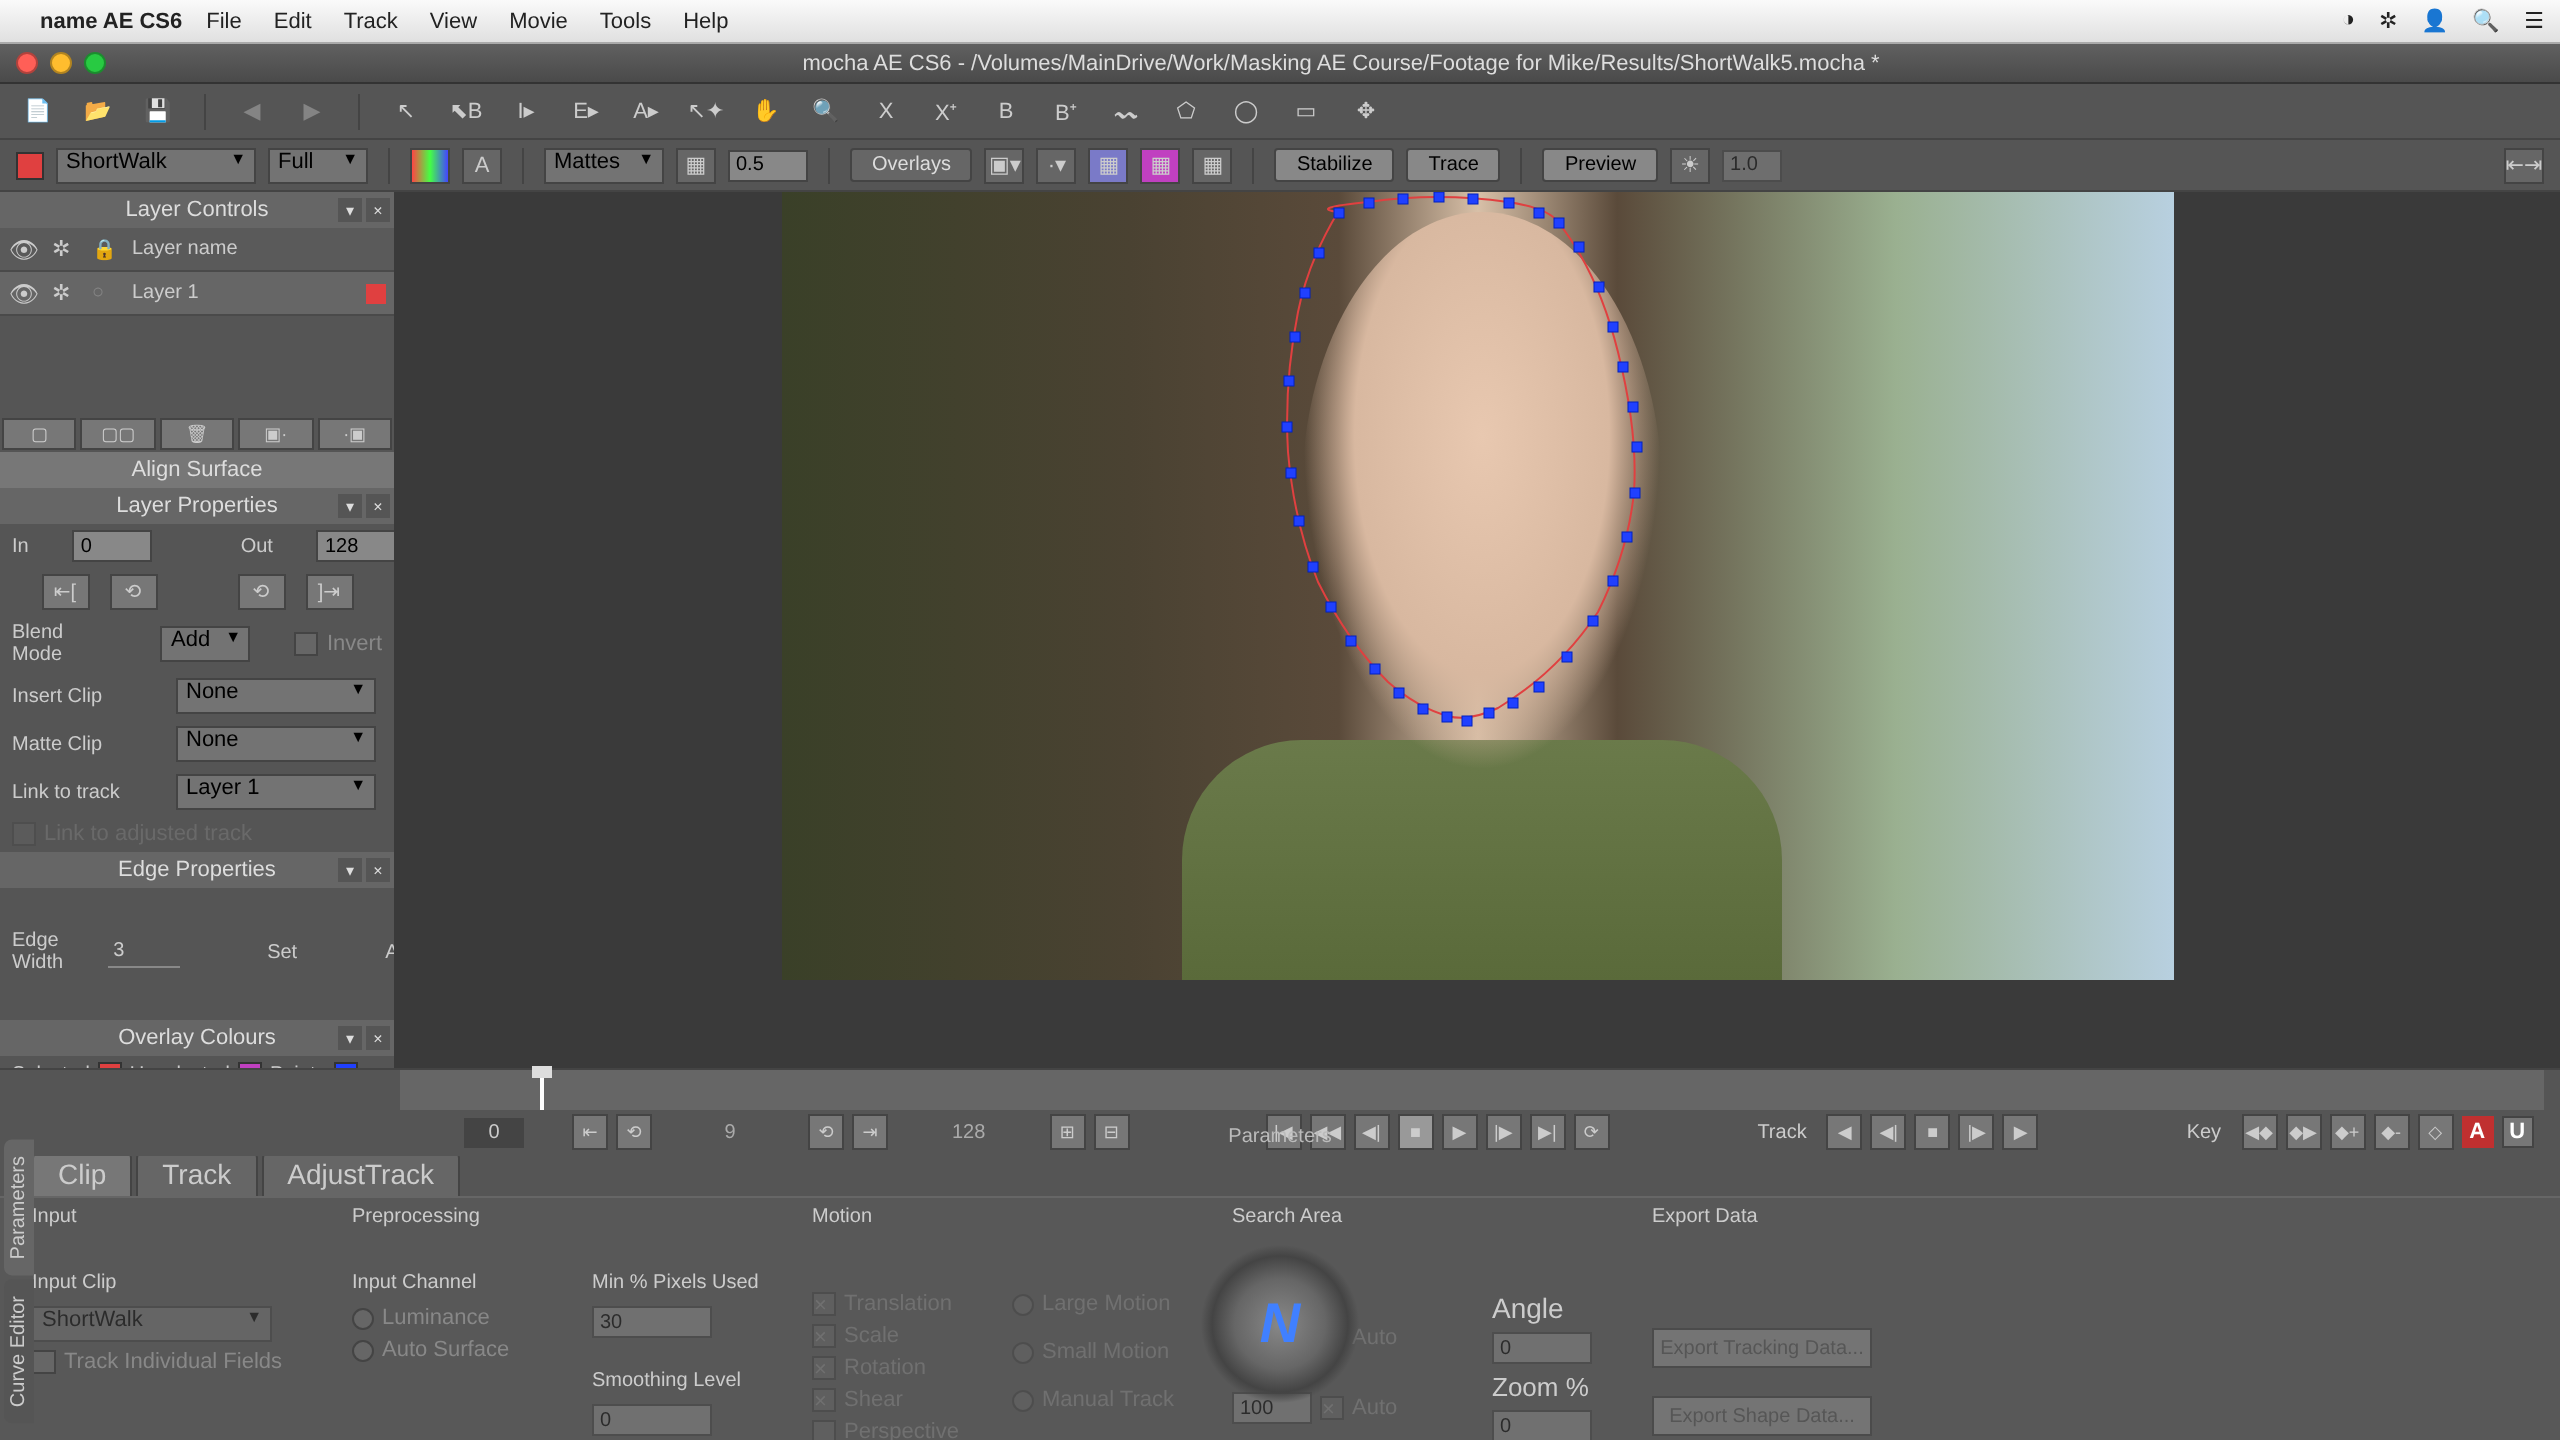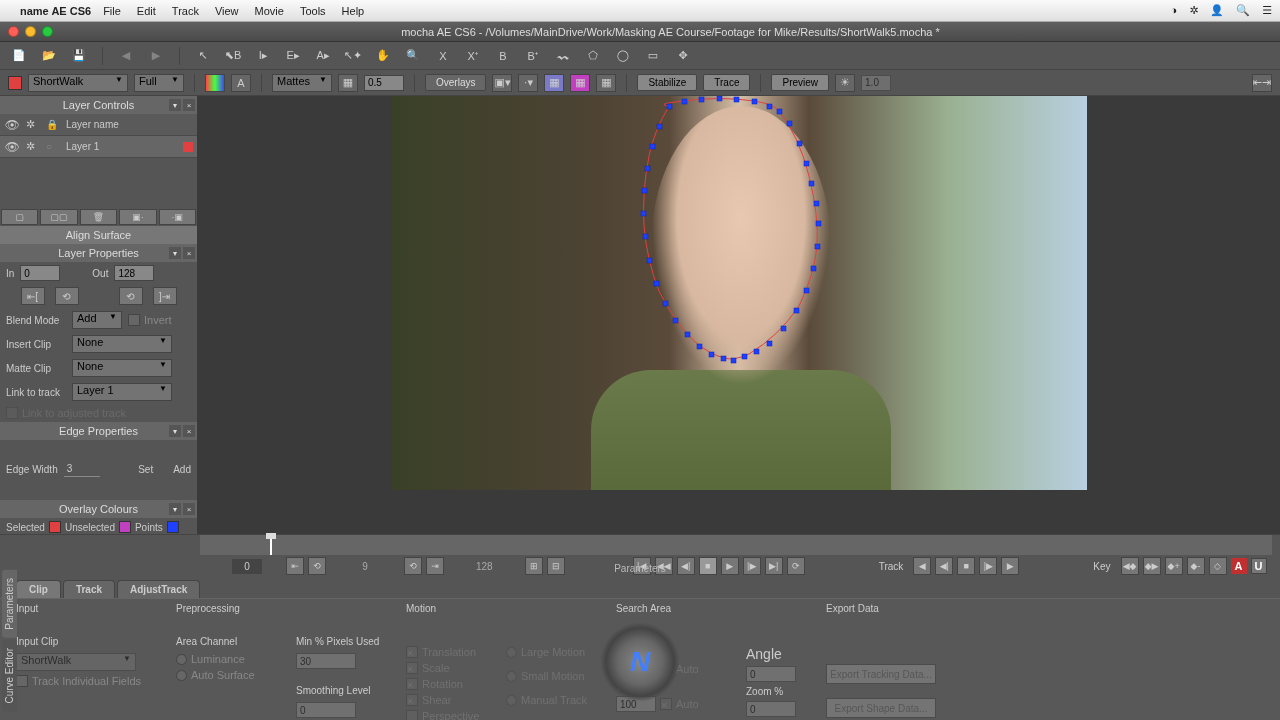--- a/index.html
+++ b/index.html
@@ -33,41 +33,41 @@
 .layer-row { height: 22px; display: flex; align-items: center; padding: 0 4px; gap: 6px; border-bottom: 1px solid #4a4a4a; }
 .layer-row.sel { background: #666; }
 .layer-row .vis { width: 16px; text-align: center; font-size: 12px; }
 .layer-row .cog { width: 14px; font-size: 11px; }
 .layer-row .lock { width: 14px; font-size: 10px; }
 .layer-row .name { flex: 1; font-size: 10px; }
 .layer-row .sq { width: 10px; height: 10px; }
 .layer-list { height: 72px; background: #555; }
 .btn-row { height: 18px; display: flex; gap: 2px; padding: 1px; background: #555; }
 .btn-row .b { flex: 1; background: #777; border: 1px solid #444; font-size: 9px; display: flex; align-items: center; justify-content: center; }
-.prop-row { display: flex; align-items: center; padding: 3px 6px; gap: 6px; }
+.prop-row { display: flex; align-items: center; padding: 3px 6px; gap: 22px; }
 .prop-row .lbl { font-size: 10px; color: #ccc; }
 .prop-input { background: #888; border: 1px solid #444; color: #000; height: 16px; padding: 0 3px; font-size: 10px; }
 .small-btn { width: 24px; height: 18px; background: #777; border: 1px solid #444; display: flex; align-items: center; justify-content: center; font-size: 10px; }
 .viewer { flex: 1; background: #3a3a3a; position: relative; display: flex; align-items: flex-start; justify-content: center; }
 .footage { width: 696px; height: 394px; background: linear-gradient(90deg, #3a4028 0%, #4a4232 25%, #5a4a3a 40%, #d8c0a8 50%, #5a4a3a 60%, #9ab090 80%, #b8d0e0 100%); position: relative; margin-top: 0; }
 .face-area { position: absolute; left: 260px; top: 10px; width: 180px; height: 280px; background: radial-gradient(ellipse at 50% 40%, #e8c8b0 0%, #d8b8a0 50%, transparent 70%); border-radius: 50% 50% 45% 45%; }
 .body-area { position: absolute; left: 200px; bottom: 0; width: 300px; height: 120px; background: linear-gradient(#6a7a4a, #5a6a3a); border-radius: 60px 60px 0 0; }
 .spline { position: absolute; left: 248px; top: 0px; width: 195px; height: 270px; }
 .spline-path { fill: none; stroke: #e04040; stroke-width: 1; }
 .spline-pt { fill: #2040ff; stroke: #0020c0; stroke-width: 0.5; }
 .timeline { height: 44px; background: #555; border-top: 1px solid #444; position: relative; }
 .ruler { height: 20px; background: #666; position: relative; margin-left: 200px; margin-right: 8px; }
 .playhead { position: absolute; left: 70px; top: 0; width: 2px; height: 20px; background: #fff; }
 .playhead::before { content: ''; position: absolute; top: -2px; left: -4px; width: 10px; height: 6px; background: #ddd; }
 .tcontrols { display: flex; align-items: center; padding: 2px 8px; gap: 4px; position: relative; }
 .tc-btn { width: 18px; height: 18px; background: #777; border: 1px solid #444; display: flex; align-items: center; justify-content: center; font-size: 9px; }
 .tc-label { font-size: 10px; margin: 0 6px; }
 .tc-num { background: #444; padding: 2px 8px; font-size: 10px; margin: 0 20px; min-width: 30px; text-align: center; }
 .tabs { height: 20px; display: flex; align-items: flex-end; background: #555; padding-left: 16px; }
-.tab { padding: 3px 12px; background: #666; border-radius: 4px 4px 0 0; margin-right: 2px; font-size: 10px; border: 1px solid #444; border-bottom: none; font-weight: bold; }
+.tab { padding: 3px 12px; background: #666; border-radius: 4px 4px 0 0; margin-right: 2px; font-size: 14px; border: 1px solid #444; border-bottom: none; }
 .tab.active { background: #777; }
 .params { height: 150px; background: #585858; display: flex; padding: 4px 16px; gap: 20px; border-top: 1px solid #666; position: relative; }
 .params-label { position: absolute; left: 50%; top: -15px; transform: translateX(-50%); font-size: 10px; color: #bbb; }
 .param-col { display: flex; flex-direction: column; gap: 4px; }
 .param-hdr { font-size: 10px; color: #ccc; margin-bottom: 6px; }
 .param-sub { font-size: 10px; color: #ccc; margin-top: 12px; margin-bottom: 2px; }
 .check-row { display: flex; align-items: center; gap: 4px; font-size: 10px; color: #888; }
 .check { width: 12px; height: 12px; background: #666; border: 1px solid #444; }
 .radio { width: 11px; height: 11px; border-radius: 50%; background: #666; border: 1px solid #444; }
 .export-btn { width: 110px; height: 20px; background: #888; border: 1px solid #444; font-size: 10px; color: #555; display: flex; align-items: center; justify-content: center; }
@@ -414,21 +414,21 @@
         <span>ShortWalk</span>
         <span class="arrow">▼</span>
       </div>
     <label class="check-row">
         <span class="check"></span>
         <span>Track Individual Fields</span>
       </label>
   </div>
   <div class="param-col" style="width:100px">
     <div class="param-hdr">Preprocessing</div>
-    <div class="param-sub">Area Channel</div>
+    <div class="param-sub">Input Channel</div>
     <label class="check-row">
         <span class="radio"></span>
         <span>Luminance</span>
       </label>
     <label class="check-row">
         <span class="radio"></span>
         <span>Auto Surface</span>
       </label>
   </div>
   <div class="param-col" style="width:90px">
@@ -498,21 +498,21 @@
           <span class="check">×</span>
           <span>Auto</span>
         </label>
     </div>
   </div>
   <div class="param-col" style="width:60px">
     <div class="param-hdr">&nbsp;</div>
     <div style="height:18px"></div>
     <span class="lbl" style="font-size:14px">Angle</span>
     <input class="prop-input" style="width: 50px; opacity: 0.5;" value="0">
-    <span class="lbl" style="font-size:10px">Zoom %</span>
+    <span class="lbl" style="font-size:13px">Zoom %</span>
     <input class="prop-input" style="width: 50px; opacity: 0.5;" value="0">
   </div>
   <div class="param-col" style="width:120px">
     <div class="param-hdr">Export Data</div>
     <div style="height:36px"></div>
     <div class="export-btn" style="opacity:.6">Export Tracking Data...</div>
     <div style="height:6px"></div>
     <div class="export-btn" style="opacity:.6">Export Shape Data...</div>
   </div>
 </div>

